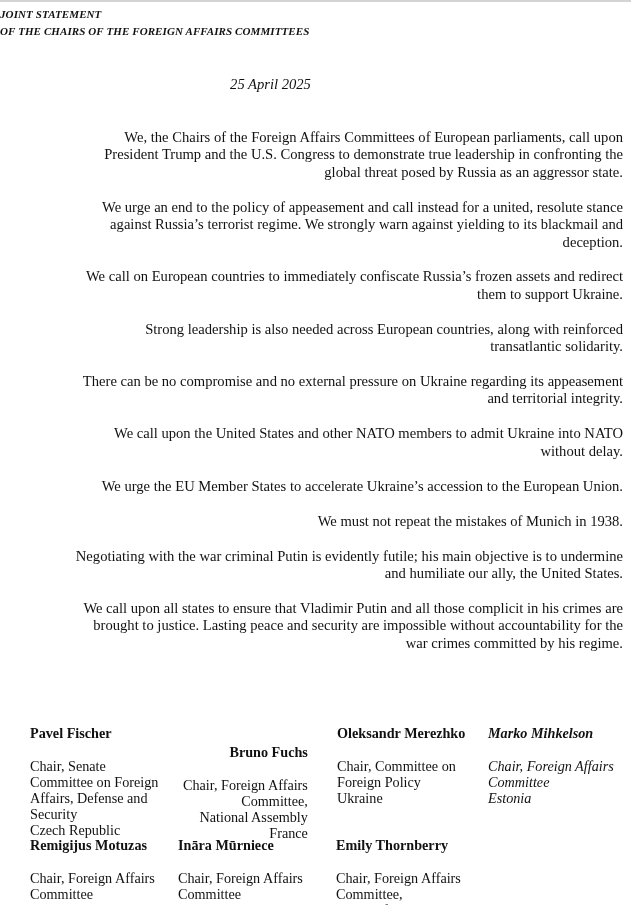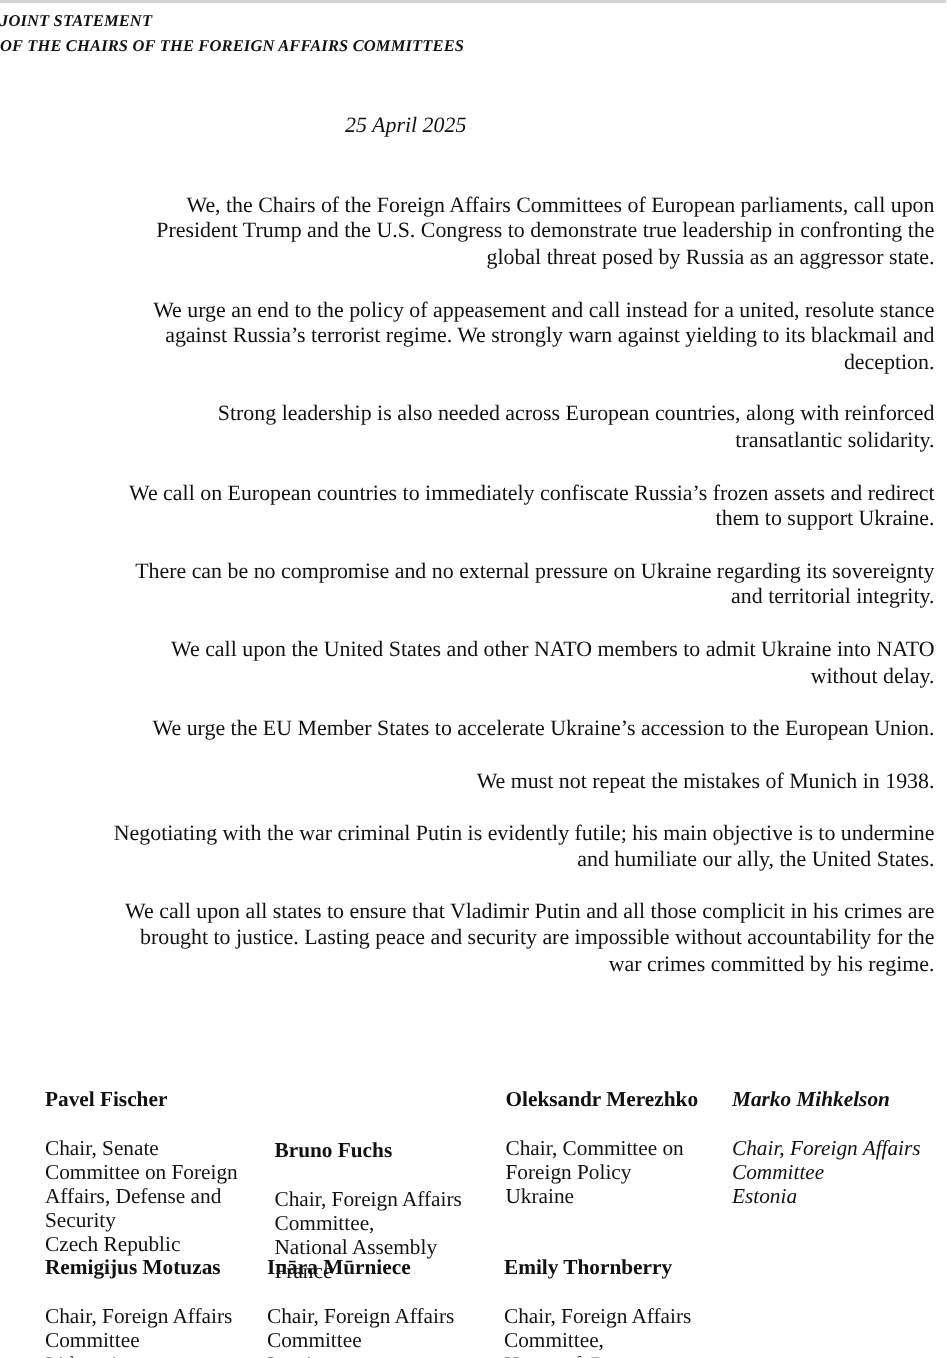--- a/index.html
+++ b/index.html
@@ -32,46 +32,46 @@
 <div class="title t2">OF THE CHAIRS OF THE FOREIGN AFFAIRS COMMITTEES</div>
 <div class="date">25 April 2025</div>
 
 <div class="body">
   <p class="para">We, the Chairs of the Foreign Affairs Committees of European parliaments, call upon
 President Trump and the U.S. Congress to demonstrate true leadership in confronting the
 global threat posed by Russia as an aggressor state.</p>
   <p class="para">We urge an end to the policy of appeasement and call instead for a united, resolute stance
 against Russia’s terrorist regime. We strongly warn against yielding to its blackmail and
 deception.</p>
+  <p class="para">We call on European countries to immediately confiscate Russia’s frozen assets and redirect
+them to support Ukraine.</p>
   <p class="para">Strong leadership is also needed across European countries, along with reinforced
 transatlantic solidarity.</p>
-  <p class="para">We call on European countries to immediately confiscate Russia’s frozen assets and redirect
-them to support Ukraine.</p>
-  <p class="para">There can be no compromise and no external pressure on Ukraine regarding its sovereignty
+  <p class="para">There can be no compromise and no external pressure on Ukraine regarding its appeasement
 and territorial integrity.</p>
   <p class="para">We call upon the United States and other NATO members to admit Ukraine into NATO
 without delay.</p>
   <p class="para">We urge the EU Member States to accelerate Ukraine’s accession to the European Union.</p>
   <p class="para">We must not repeat the mistakes of Munich in 1938.</p>
   <p class="para">Negotiating with the war criminal Putin is evidently futile; his main objective is to undermine
 and humiliate our ally, the United States.</p>
   <p class="para">We call upon all states to ensure that Vladimir Putin and all those complicit in his crimes are
 brought to justice. Lasting peace and security are impossible without accountability for the
 war crimes committed by his regime.</p>
 </div>
 
 <div class="sig" style="left:30px; top:709px;">
   <span class="name">Pavel Fischer</span>
   <span class="role">Chair, Senate
 Committee on Foreign
 Affairs, Defense and
 Security
 Czech Republic</span>
 </div>
-<div class="sig" style="left:183px; top:743px;">
+<div class="sig" style="left:183px; top:728px;text-align:right;">
   <span class="name">Bruno Fuchs</span>
   <span class="role">Chair, Foreign Affairs
 Committee,
 National Assembly
 France</span>
 </div>
 <div class="sig" style="left:337px; top:709px;">
   <span class="name">Oleksandr Merezhko</span>
   <span class="role">Chair, Committee on
 Foreign Policy

